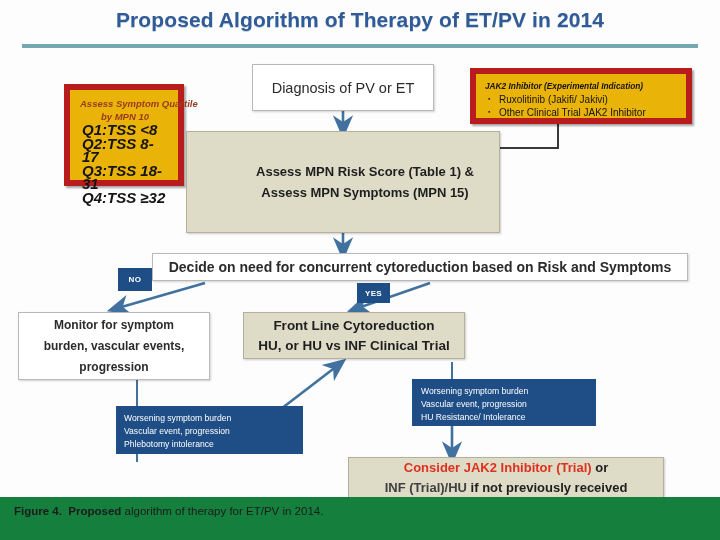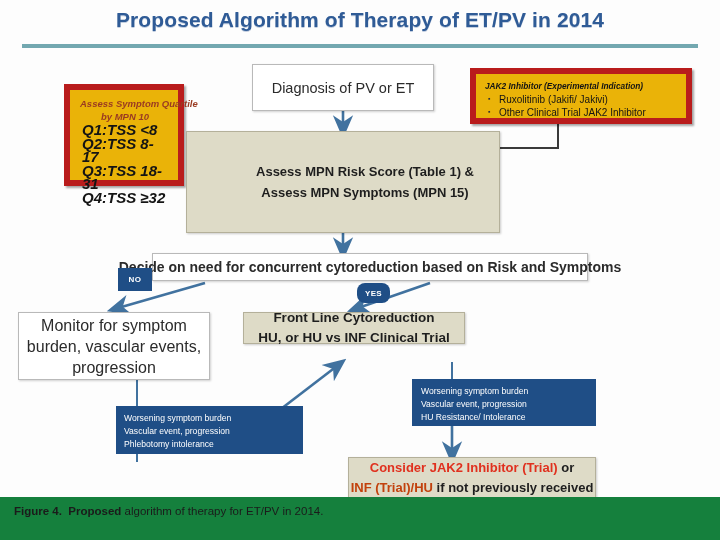--- a/index.html
+++ b/index.html
@@ -80,49 +80,49 @@
   #jak2-box li{
     font-size:10px;color:#141414;line-height:12.5px;position:relative;
   }
   #jak2-box li:before{
     content:"\25AA";position:absolute;left:-11px;top:-1px;font-size:7px;color:#333;
   }
 
   #assess-box{left:186px;top:131px;width:314px;height:102px;padding-left:44px;}
   #assess-box .ln{font-size:13px;font-weight:bold;color:#1e1e1e;line-height:21px;}
 
-  #decide-box{left:152px;top:253px;width:436px;height:28px;}
+  #decide-box{left:152px;top:253px;width:536px;height:28px;}
   #decide-box .ln{font-size:14px;font-weight:bold;color:#2b2b2b;}
 
   #monitor-box{left:18px;top:312px;width:192px;height:68px;}
-  #monitor-box .ln{font-size:16px;font-weight:normal;color:#2b2b2b;line-height:21px;}
-
-  #frontline-box{left:243px;top:312px;width:222px;height:32px;}
+  #monitor-box .ln{font-size:12px;font-weight:bold;color:#2b2b2b;line-height:21px;}
+
+  #frontline-box{left:243px;top:312px;width:222px;height:47px;}
   #frontline-box .ln{font-size:13.5px;font-weight:bold;color:#1e1e1e;line-height:20px;}
 
   #left-callout{left:116px;top:406px;width:187px;height:48px;padding:5px 0 0 7px;}
   #left-callout .ln{font-size:8.6px;line-height:13.2px;text-align:left;color:#ffffff;}
 
   #right-callout{left:412px;top:379px;width:184px;height:47px;padding:5px 0 0 8px;}
   #right-callout .ln{font-size:8.6px;line-height:13.2px;text-align:left;color:#ffffff;}
 
-  #consider-box{left:348px;top:457px;width:248px;height:42px;}
+  #consider-box{left:348px;top:457px;width:316px;height:42px;}
   #consider-box .ln{font-size:13px;font-weight:bold;line-height:20px;color:#1e1e1e;}
   .red{color:#e0301e;}
-  .blue{color:#c2410c;}
+  .blue{color:#404040;}
   .dk{color:#1e1e1e;}
 
   
   .badge{
     position:absolute;background:#1f4e86;color:#fff;
     font-size:8px;font-weight:bold;letter-spacing:.4px;
     display:flex;align-items:center;justify-content:center;
   }
   #badge-no{left:118px;top:268px;width:34px;height:23px;}
-  #badge-yes{left:357px;top:283px;width:33px;height:20px;border-radius:8px;}
+  #badge-yes{left:357px;top:283px;width:33px;height:20px;}
   svg.arrows{position:absolute;left:0;top:0;width:720px;height:497px;}
 
   
   #caption{
     position:absolute;left:14px;top:8px;
     font-size:11.5px;color:#1b1b1b;
     white-space:nowrap;
   }
   #caption b{font-weight:bold;}
   #caption .reg{font-weight:normal;}

